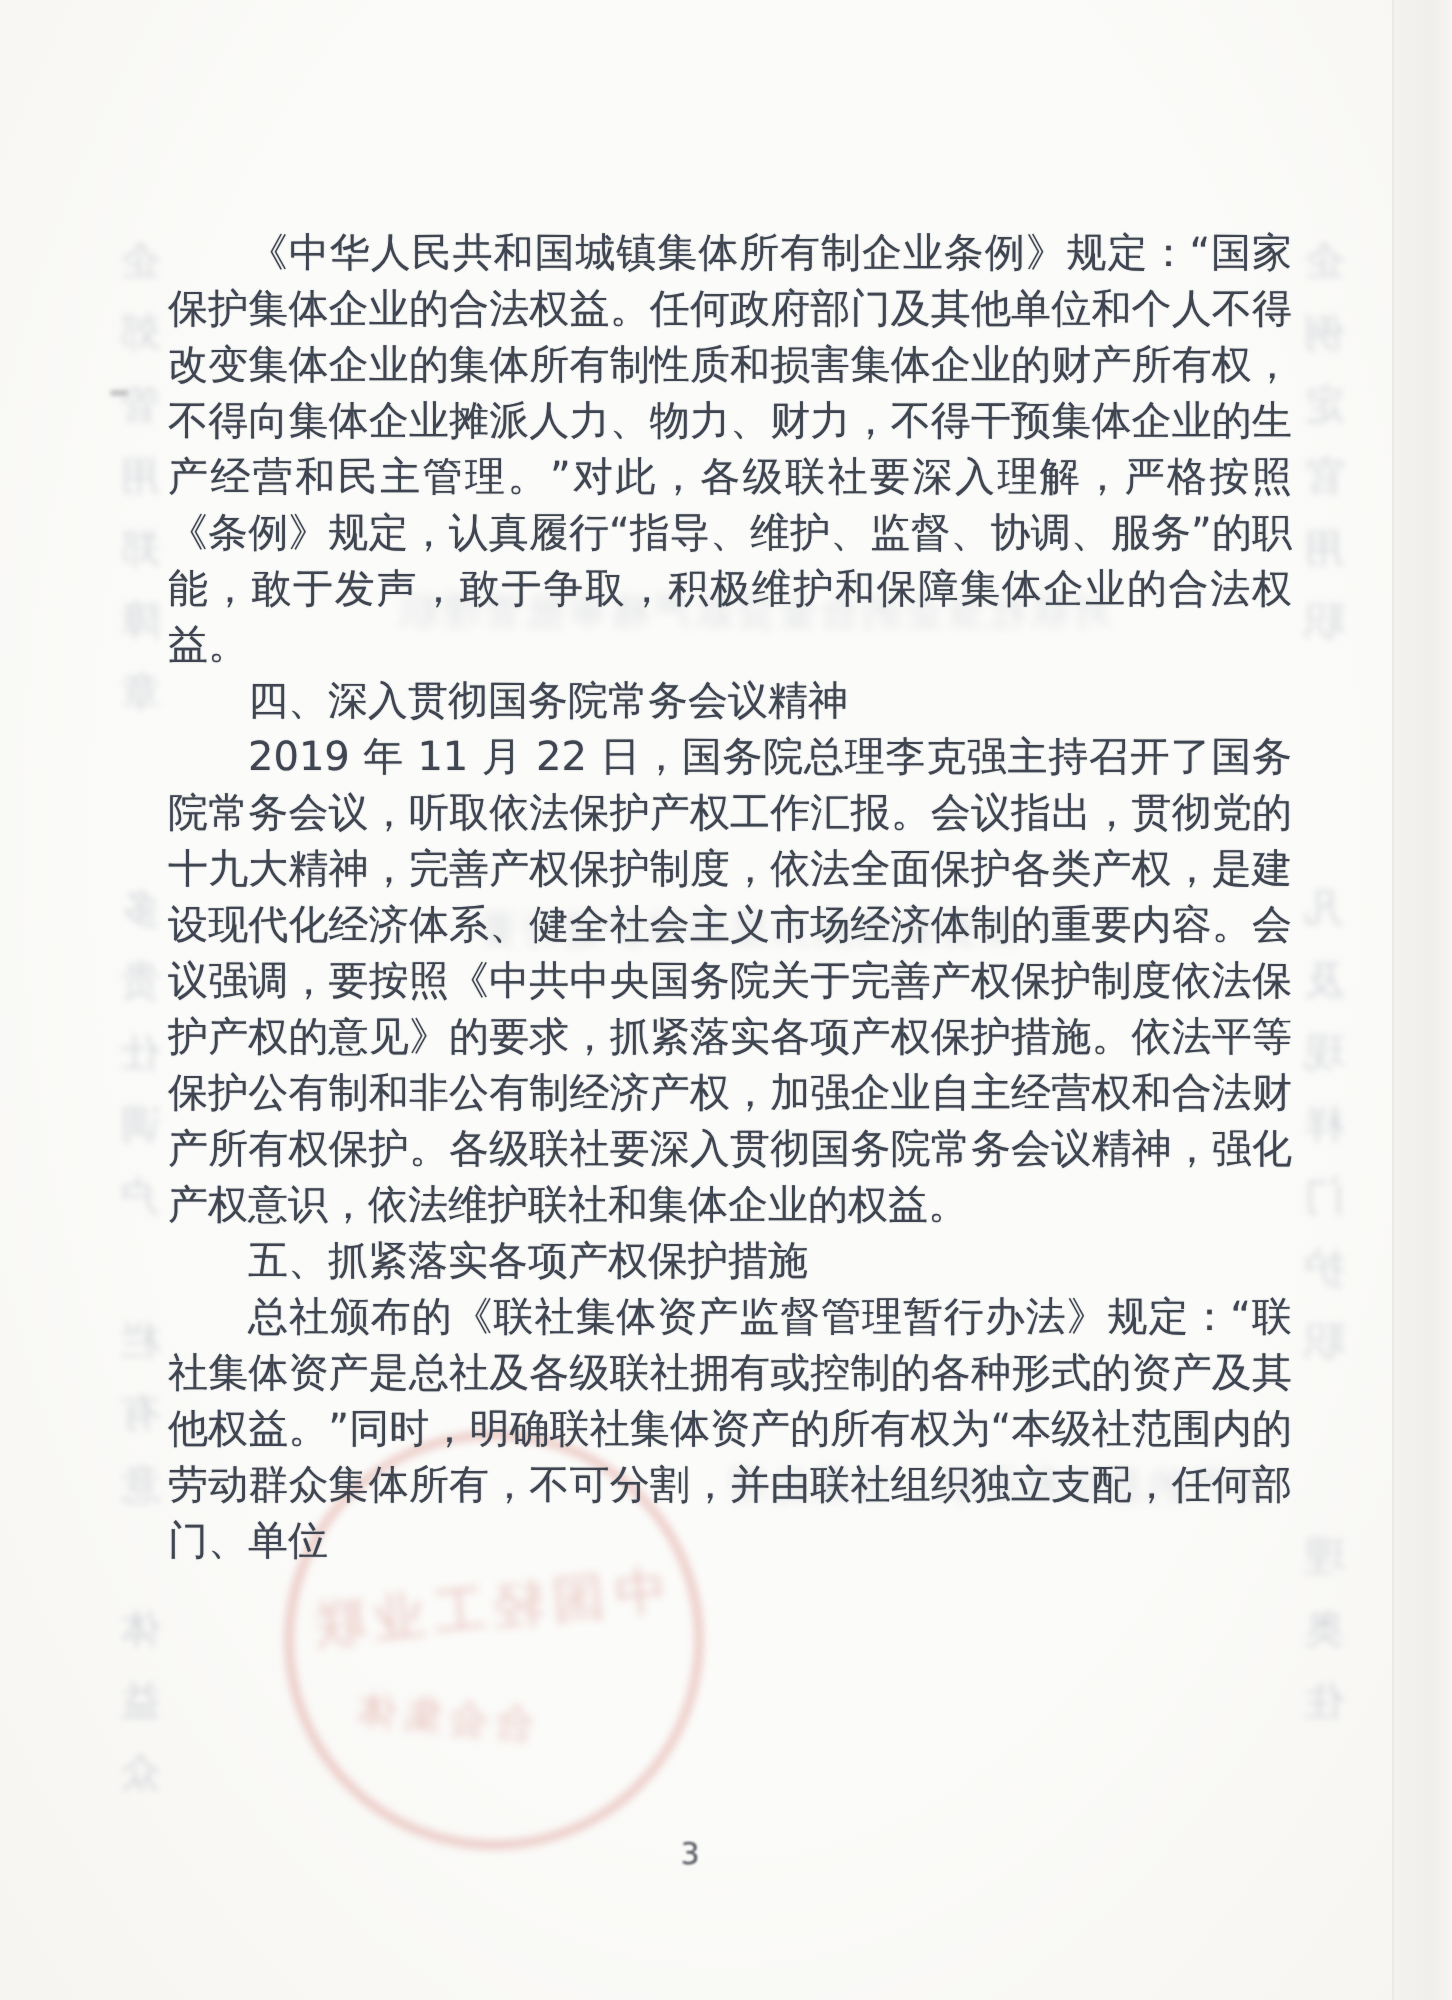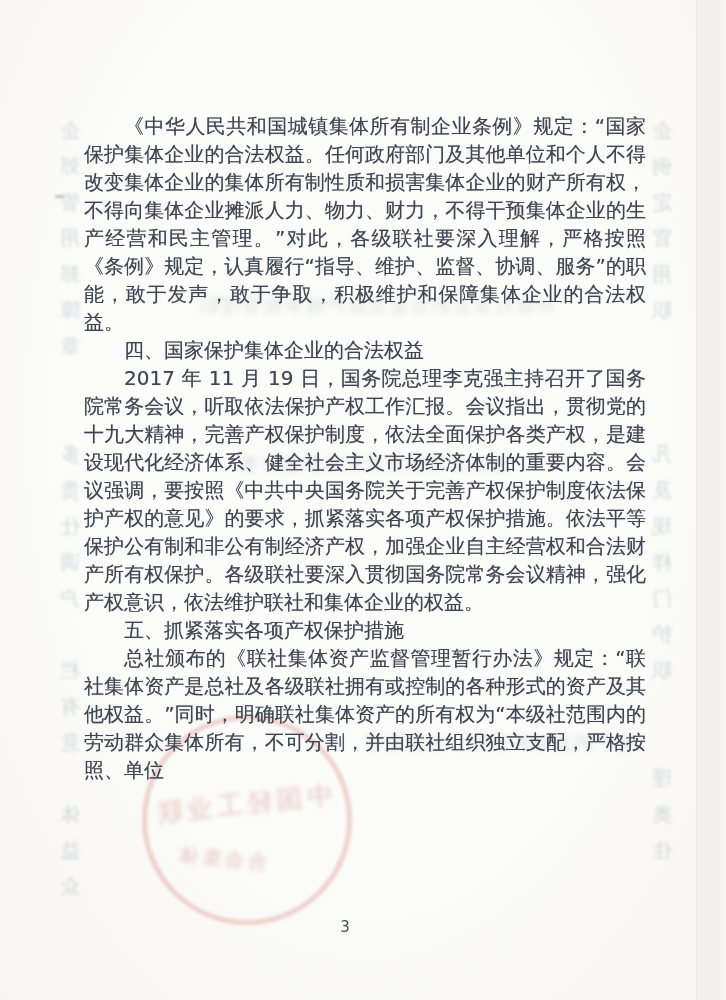--- a/index.html
+++ b/index.html
@@ -123,21 +123,21 @@
   <div class="bleed smudge sm3">资产的息信和退职，当重处理</div>
 
   <div class="seal">
     <div class="seal-ring"></div>
     <div class="seal-text seal-t1">中国轻工业联</div>
     <div class="seal-text seal-t2">合会集体</div>
   </div>
 
   <main class="content">
     <p>《中华人民共和国城镇集体所有制企业条例》规定：“国家保护集体企业的合法权益。任何政府部门及其他单位和个人不得改变集体企业的集体所有制性质和损害集体企业的财产所有权，不得向集体企业摊派人力、物力、财力，不得干预集体企业的生产经营和民主管理。”对此，各级联社要深入理解，严格按照《条例》规定，认真履行“指导、维护、监督、协调、服务”的职能，敢于发声，敢于争取，积极维护和保障集体企业的合法权益。</p>
-    <h2>四、国家保护集体企业的合法权益</h2>
-    <p>2017 年 11 月 19 日，国务院总理李克强主持召开了国务院常务会议，听取依法保护产权工作汇报。会议指出，贯彻党的十九大精神，完善产权保护制度，依法全面保护各类产权，是建设现代化经济体系、健全社会主义市场经济体制的重要内容。会议强调，要按照《中共中央国务院关于完善产权保护制度依法保护产权的意见》的要求，抓紧落实各项产权保护措施。依法平等保护公有制和非公有制经济产权，加强企业自主经营权和合法财产所有权保护。各级联社要深入贯彻国务院常务会议精神，强化产权意识，依法维护联社和集体企业的权益。</p>
+    <h2>四、深入贯彻国务院常务会议精神</h2>
+    <p>2019 年 11 月 22 日，国务院总理李克强主持召开了国务院常务会议，听取依法保护产权工作汇报。会议指出，贯彻党的十九大精神，完善产权保护制度，依法全面保护各类产权，是建设现代化经济体系、健全社会主义市场经济体制的重要内容。会议强调，要按照《中共中央国务院关于完善产权保护制度依法保护产权的意见》的要求，抓紧落实各项产权保护措施。依法平等保护公有制和非公有制经济产权，加强企业自主经营权和合法财产所有权保护。各级联社要深入贯彻国务院常务会议精神，强化产权意识，依法维护联社和集体企业的权益。</p>
     <h2>五、抓紧落实各项产权保护措施</h2>
-    <p>总社颁布的《联社集体资产监督管理暂行办法》规定：“联社集体资产是总社及各级联社拥有或控制的各种形式的资产及其他权益。”同时，明确联社集体资产的所有权为“本级社范围内的劳动群众集体所有，不可分割，并由联社组织独立支配，严格按照、单位</p>
+    <p>总社颁布的《联社集体资产监督管理暂行办法》规定：“联社集体资产是总社及各级联社拥有或控制的各种形式的资产及其他权益。”同时，明确联社集体资产的所有权为“本级社范围内的劳动群众集体所有，不可分割，并由联社组织独立支配，任何部门、单位</p>
   </main>
 
   <div class="page-number">3</div>
 
 </div>
 
 </body></html>

